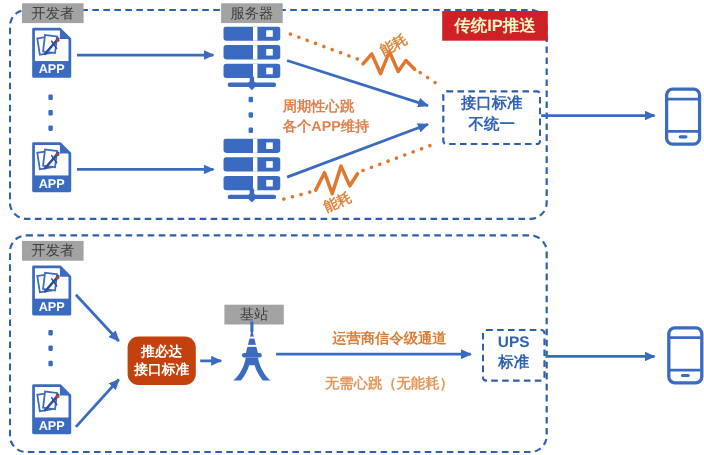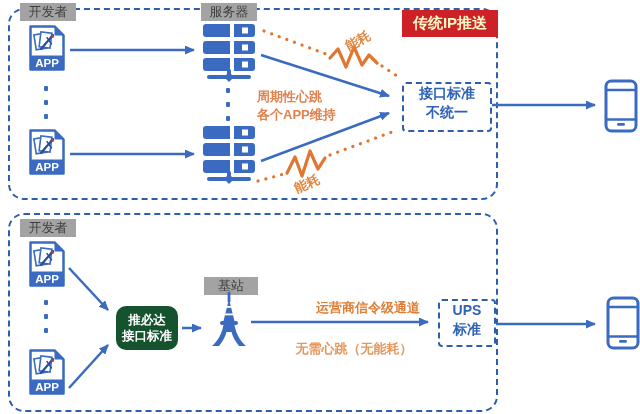--- a/index.html
+++ b/index.html
@@ -11,25 +11,25 @@
   .panel-bottom{left:8px;top:213px;width:486px;height:195px;}
   .overlay{position:absolute;left:0;top:0;width:640px;height:414px;}
   .dark-label{position:absolute;color:#3e3e3e;font-size:13px;text-align:center;background:#a3a3a3;padding:0 2px;}
   .note-orange{position:absolute;color:#e0824e;font-size:13px;font-weight:bold;line-height:18px;}
   .energy-label{position:absolute;color:#e0873f;font-size:13px;font-weight:bold;}
   .dashed-box{position:absolute;border:2px dashed #2e5fae;border-radius:4px;background:#fff;
               display:flex;flex-direction:column;align-items:center;justify-content:flex-start;
               color:#2f62b5;font-weight:bold;font-size:14px;line-height:19px;}
   .badge{position:absolute;background:#ce2127;color:#fef9c3;font-weight:bold;font-size:15px;
          display:flex;align-items:center;justify-content:center;}
-  .entry-box{position:absolute;background:#14532d;border-radius:10px;color:#ffffff;font-weight:bold;
+  .entry-box{position:absolute;background:#c2410c;border-radius:10px;color:#ffffff;font-weight:bold;
              font-size:12.5px;line-height:16px;display:flex;flex-direction:column;align-items:center;justify-content:center;}
   .vdots{position:absolute;display:flex;flex-direction:column;gap:9px;}
   .vdots span{width:4px;height:5px;background:#3a6bc0;border-radius:1px;}
-  .channel-note{position:absolute;color:#de7d35;font-size:13px;font-weight:bold;text-align:right;}
+  .channel-note{position:absolute;color:#de7d35;font-size:13px;font-weight:bold;text-align:center;}
   .noheartbeat-note{position:absolute;color:#e5975c;font-size:13px;font-weight:bold;text-align:center;}
 </style>
 </head>
 <body>
 
 <div class="canvas">
 
   <svg width="0" height="0" style="position:absolute" aria-hidden="true">
     <defs>
       <symbol id="sym-app" viewBox="0 0 38 48">

